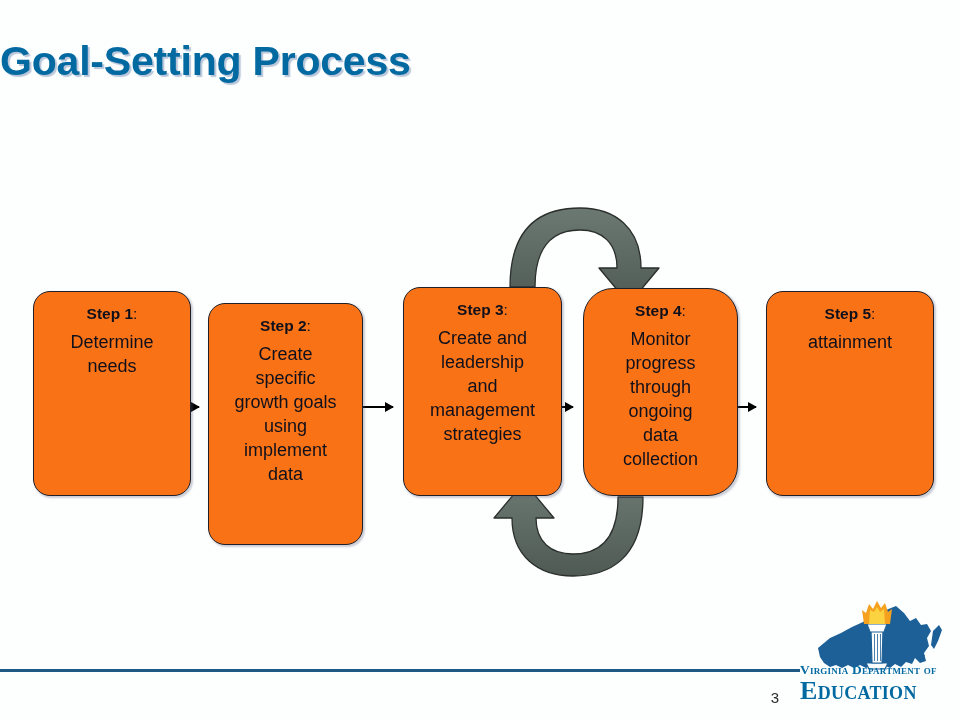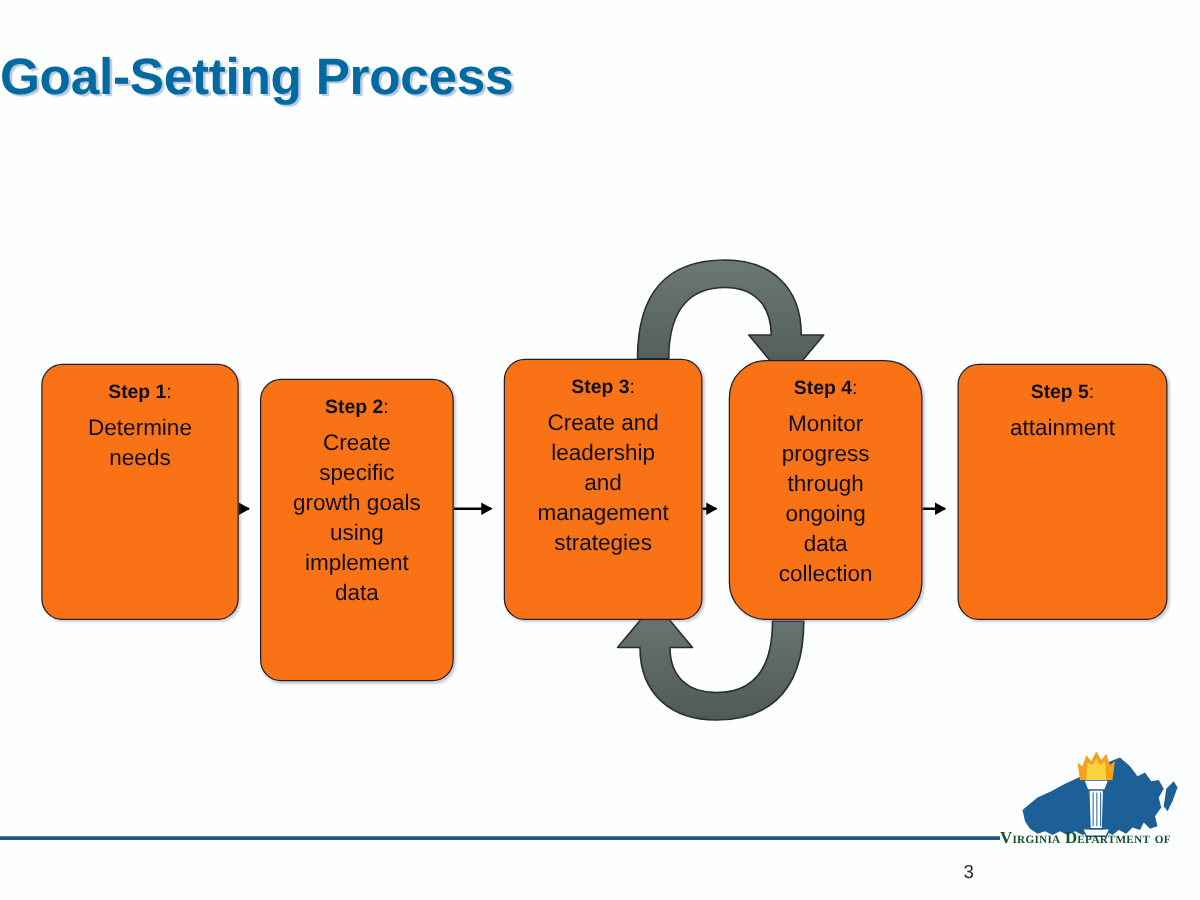--- a/index.html
+++ b/index.html
@@ -128,21 +128,21 @@
     left: 800px;
     top: 601px;
     width: 152px;
     height: 113px;
   }
   #logo-wordmark {
     position: absolute;
     left: 800px;
     top: 663px;
     width: 152px;
-    color: #14532d;
+    color: #0369a1;
     font-family: "Liberation Serif", serif;
     line-height: 1;
   }
   #logo-line-1 {
     display: block;
     font-size: 13.5px;
     font-variant: small-caps;
     font-weight: bold;
     letter-spacing: 0.2px;
     white-space: nowrap;
@@ -285,13 +285,14 @@
   </g>
 
   <path fill="#ffffff" stroke="#1d6098" stroke-width="1.2" d="M67 23 L87 23 L84 31 L70 31 Z"></path>
 
   <path fill="#f5a11e" d="M77 0 L81 7 L85 2 L88 11 L92 8 L90 23 L64 23 L62 9 L66 12 L69 3 L73 8 Z"></path>
   <path fill="#fbd23f" d="M77 6 L80 11 L84 8 L85 23 L69 23 L70 9 L74 11 Z"></path>
 </svg>
 
 <div id="logo-wordmark">
   <span id="logo-line-1">Virginia Department of</span>
+  <span id="logo-line-2">Education</span>
 </div>
 
 </body></html>

